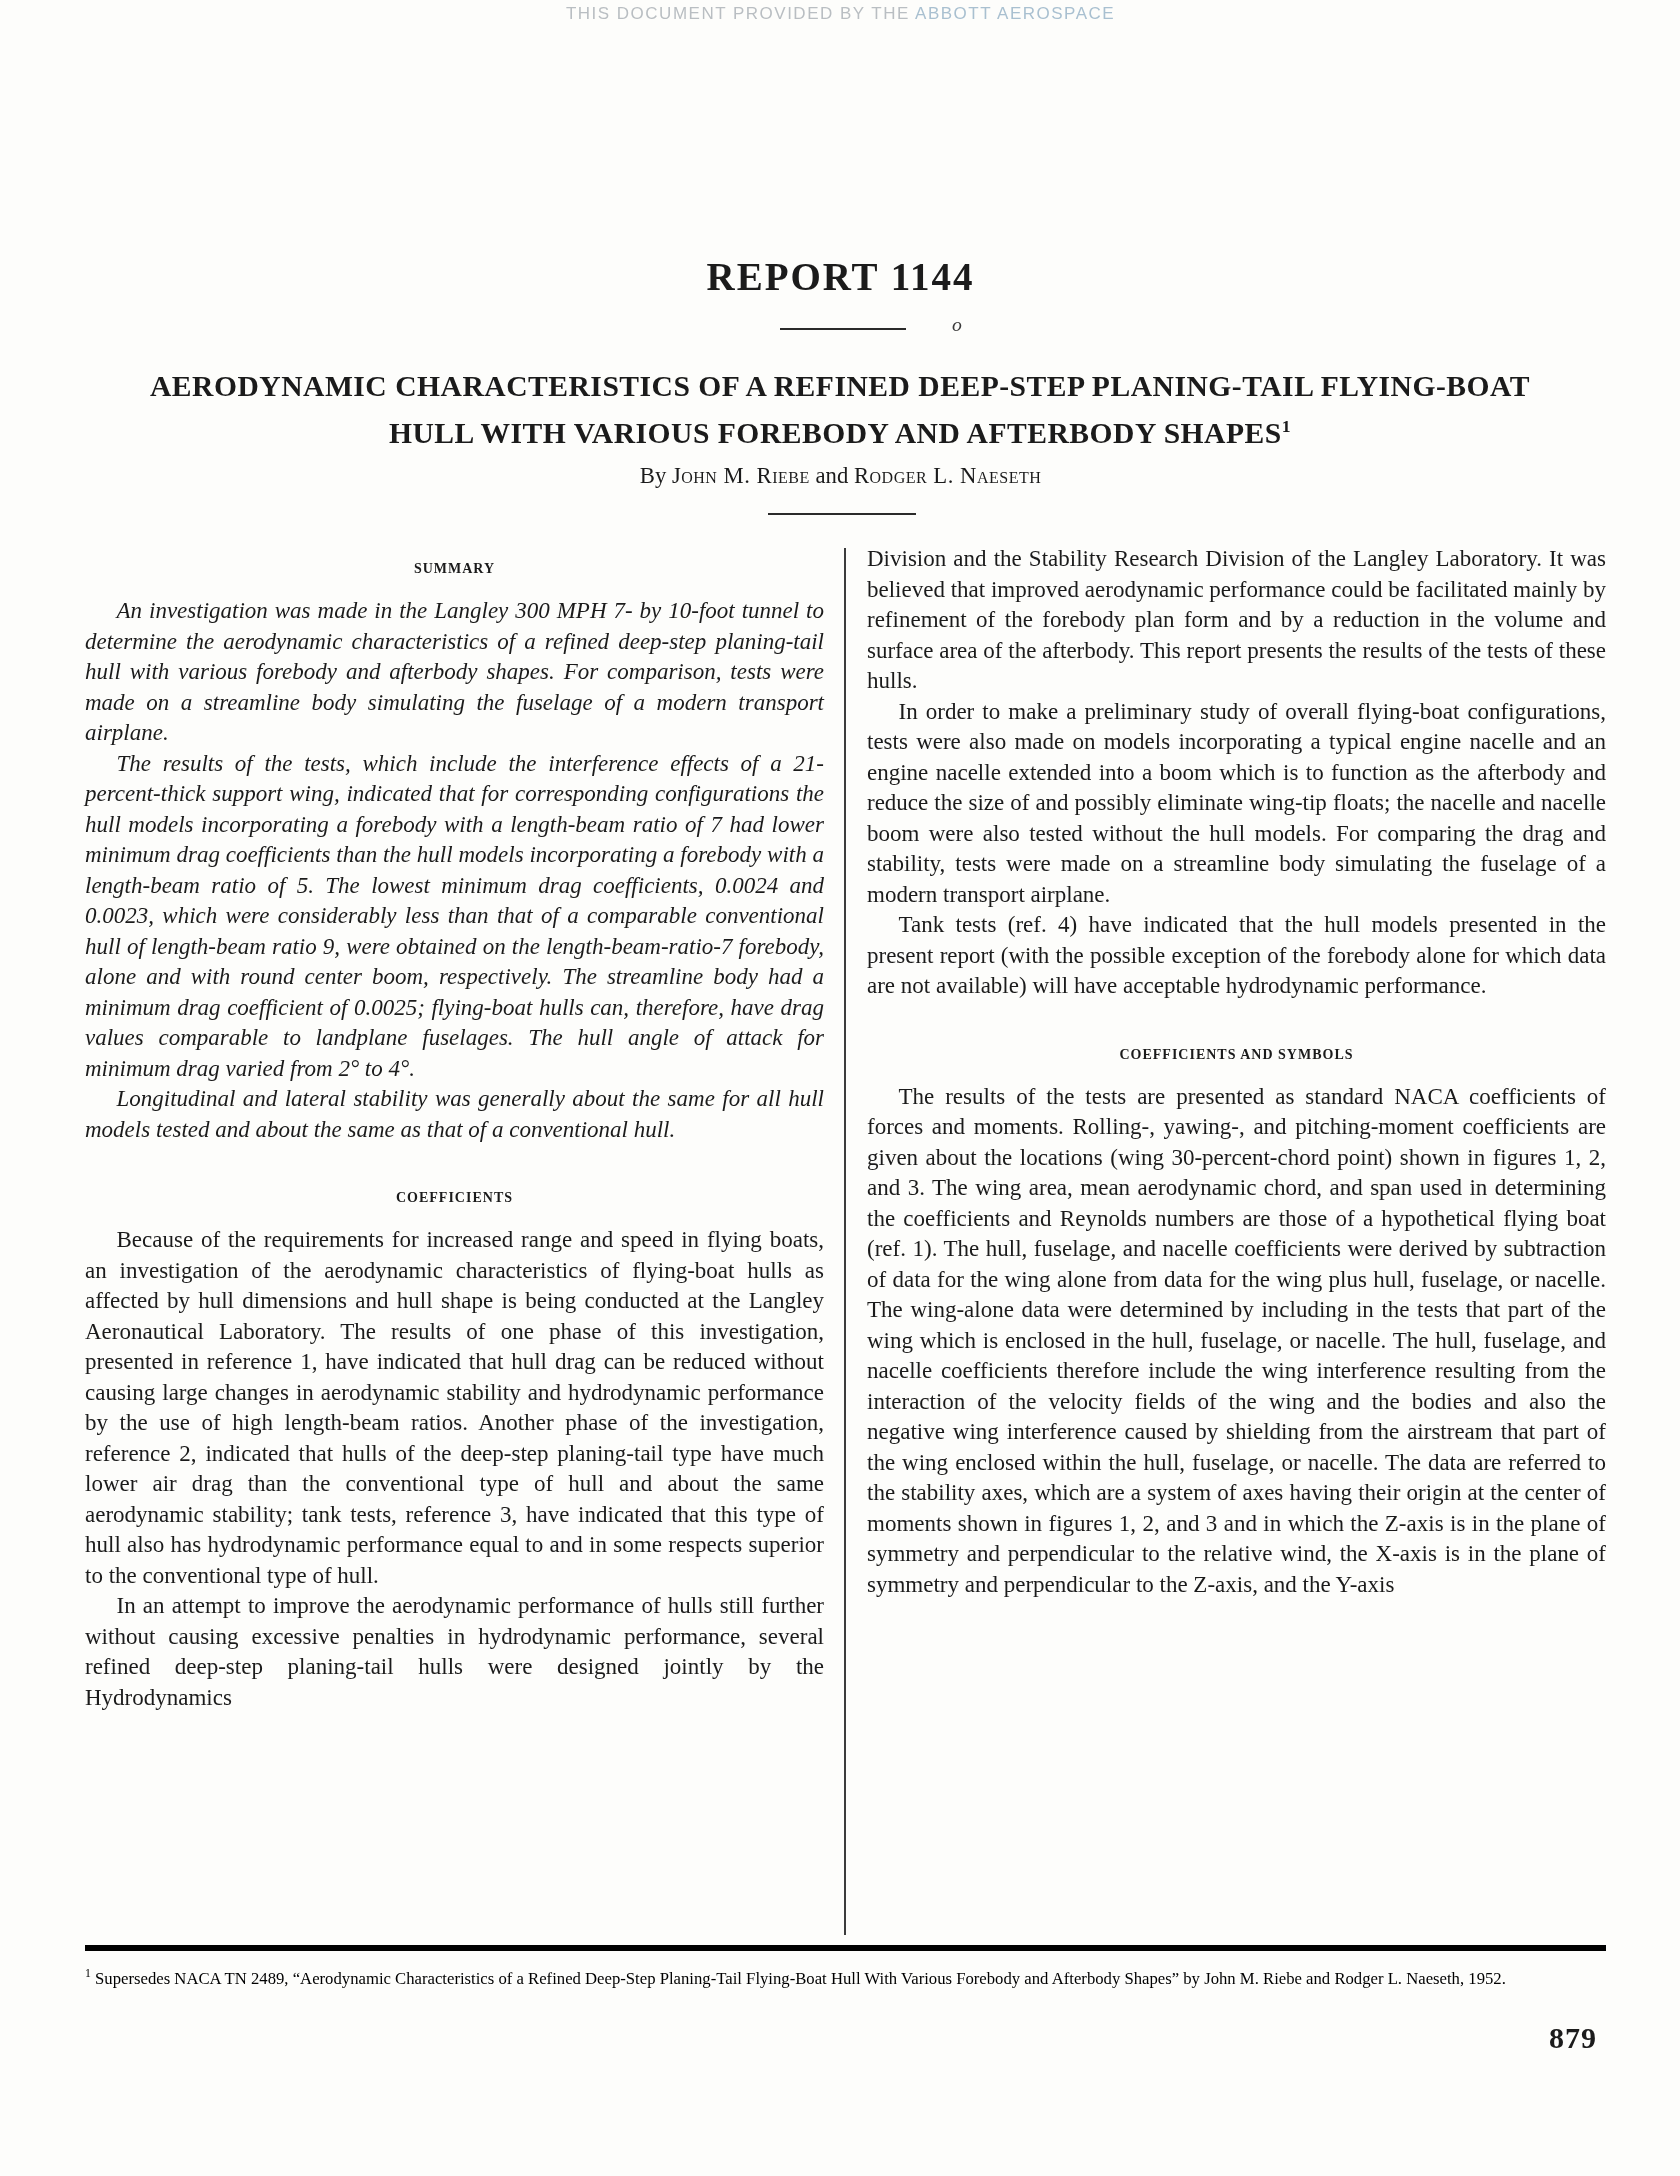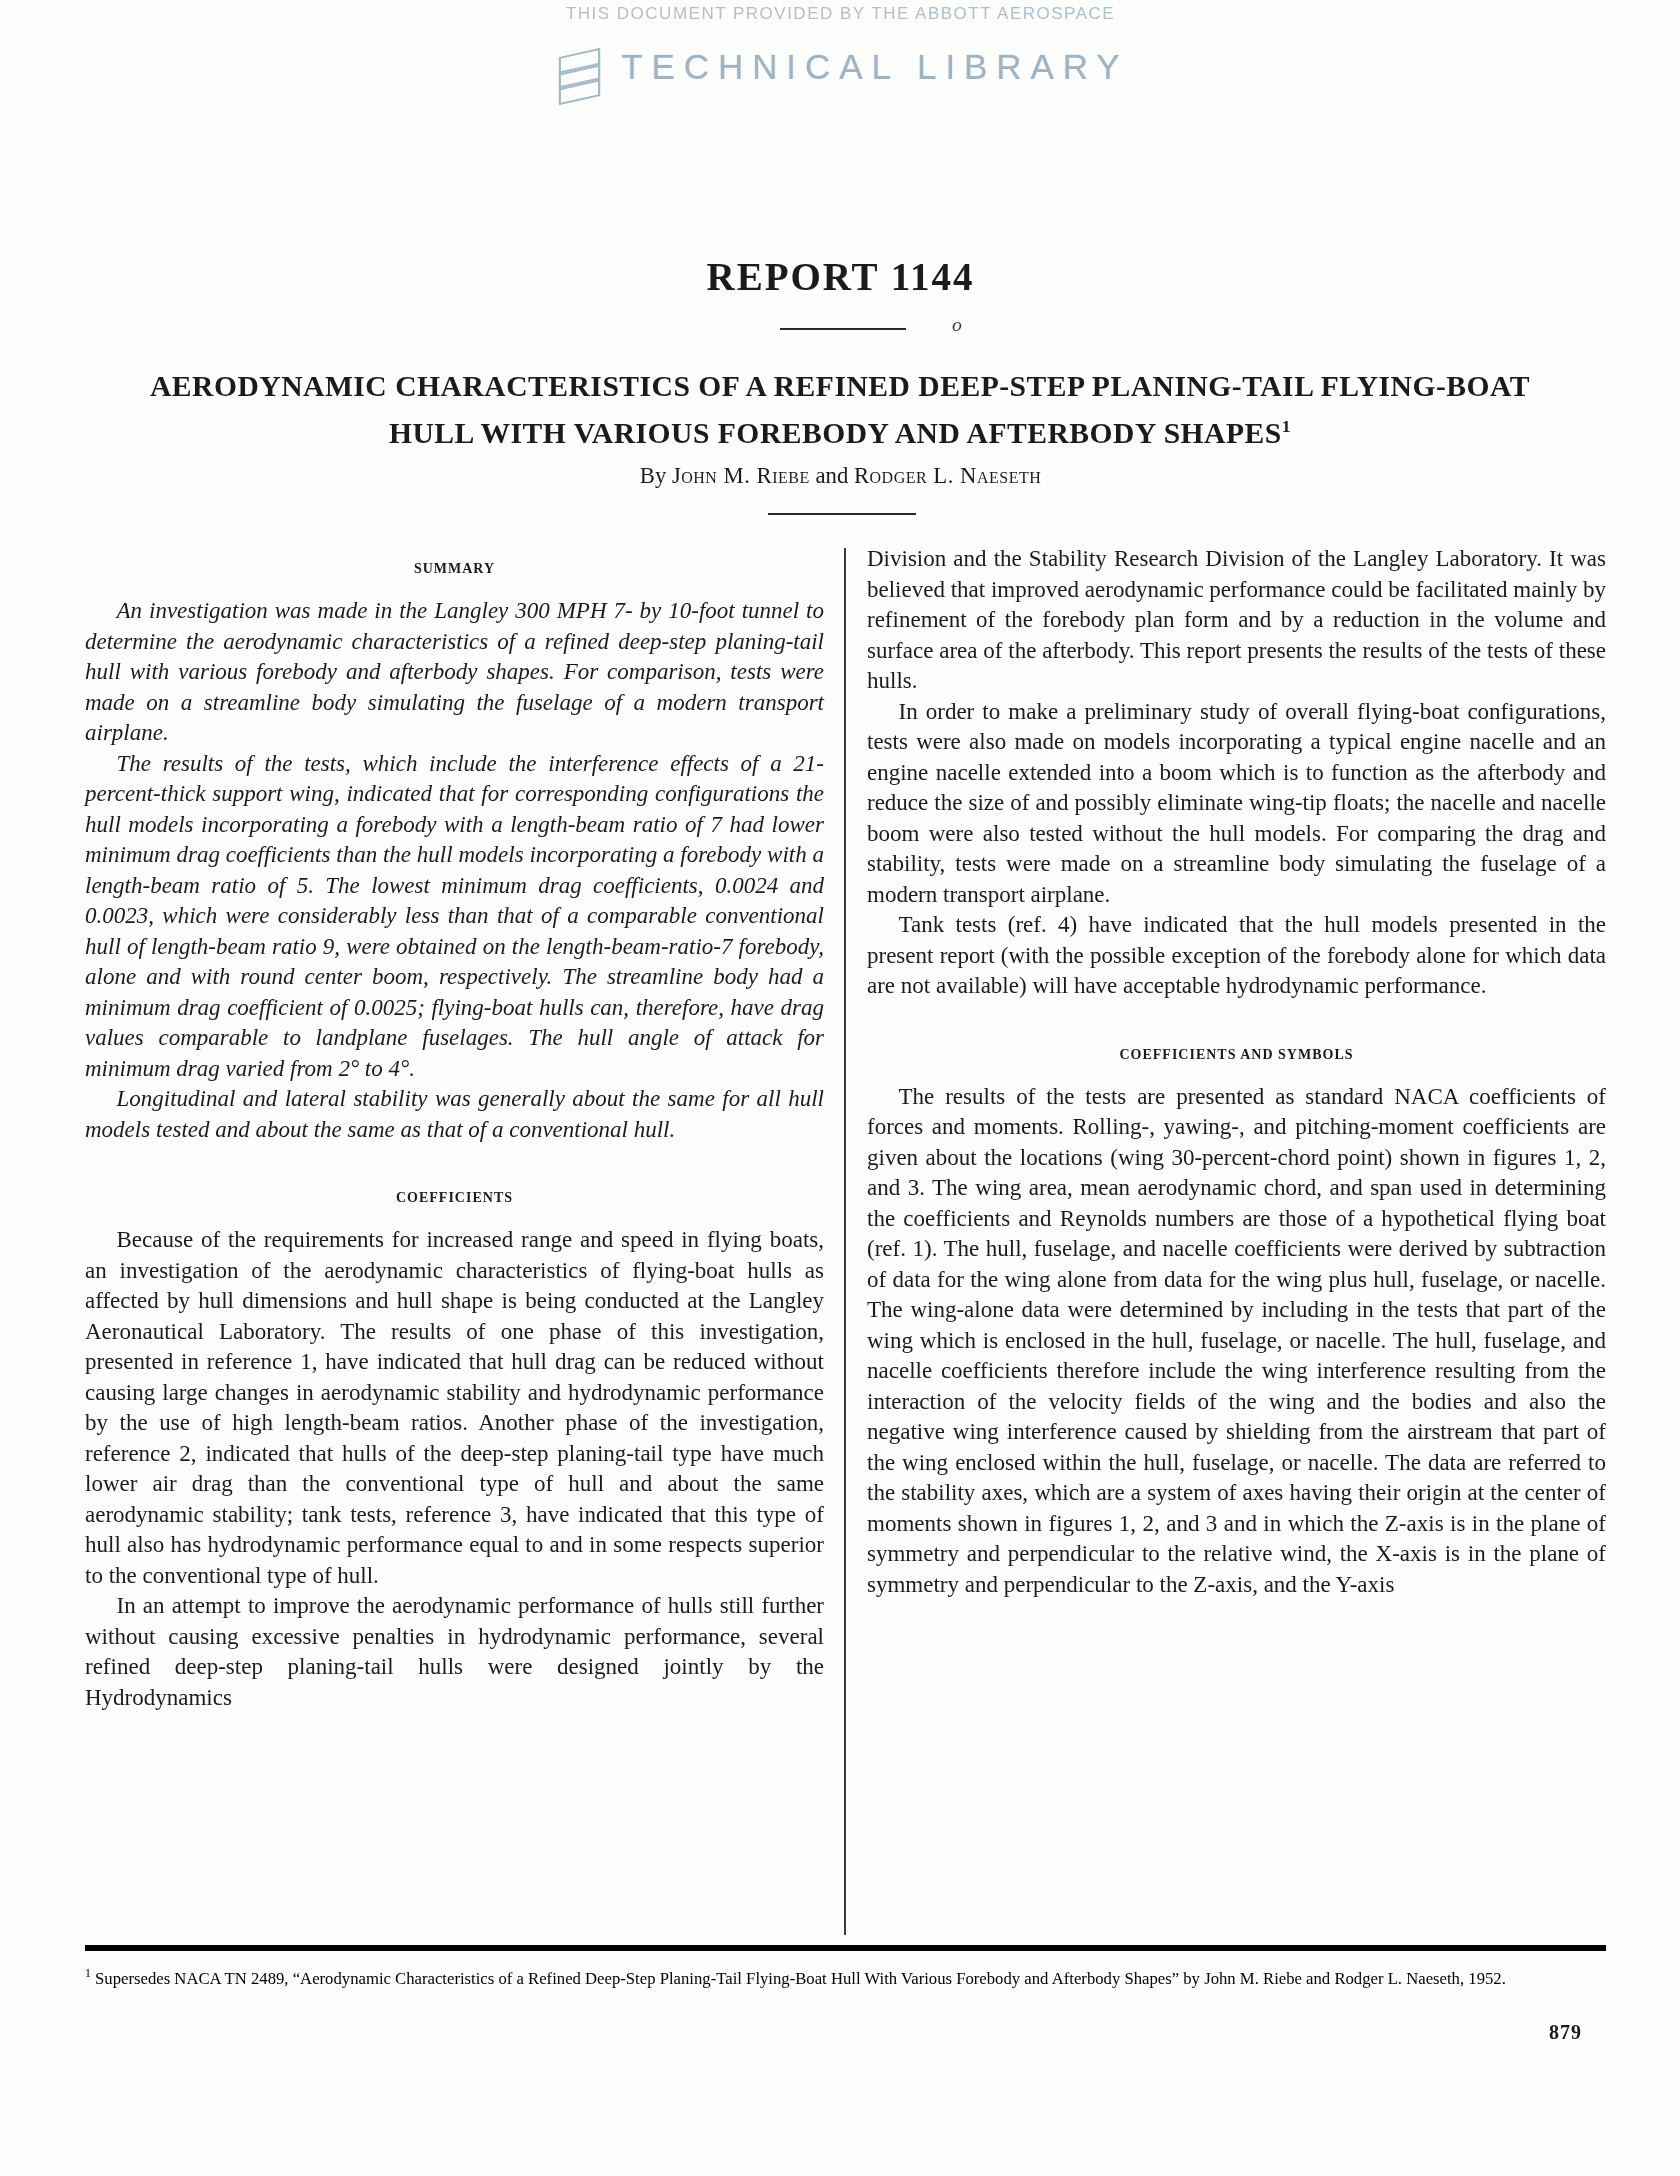--- a/index.html
+++ b/index.html
@@ -157,46 +157,34 @@
     font-size: 16.7px;
     line-height: 22.7px;
     text-align: justify;
     color: #000000;
   }
   .footnote sup { font-size: 11.8px; }
   .page-number {
     position: absolute;
     top: 2021px;
     left: 1549px;
-    font-size: 20px;
+    font-size: 30px;
     font-weight: bold;
     letter-spacing: 1px;
   }
 </style>
 </head>
 <body>
 
 <div class="page">
 
   <header class="watermark">
     <div class="wm-row1">
       <span>THIS DOCUMENT PROVIDED BY THE</span>
       <span class="wm-brand">ABBOTT AEROSPACE</span>
-    </div>
-    <div class="wm-row2">
-      <span class="wm-icon">
-        <svg width="55" height="65" viewBox="0 0 56 66" fill="none" stroke="#a3bac9" stroke-width="2">
-          <path d="M8 14 L48 5 L48 22 L8 31 Z"></path>
-          <path d="M8 29 L48 20 L48 37 L8 46 Z"></path>
-          <path d="M8 44 L48 35 L48 52 L8 61 Z"></path>
-          <line x1="8" y1="14" x2="8" y2="61"></line>
-          <line x1="48" y1="5" x2="48" y2="52"></line>
-        </svg>
-      </span>
-      <span class="wm-title">TECHNICAL LIBRARY</span>
     </div>
   </header>
 
   <div class="report-label">REPORT 1144</div>
   <div class="rule rule-report"></div>
   <span class="stray-o">o</span>
 
   <h1 class="main-title">
     <span>AERODYNAMIC CHARACTERISTICS OF A REFINED DEEP-STEP PLANING-TAIL FLYING-BOAT</span><br>
     <span>HULL WITH VARIOUS FOREBODY AND AFTERBODY SHAPES</span><sup>1</sup>

